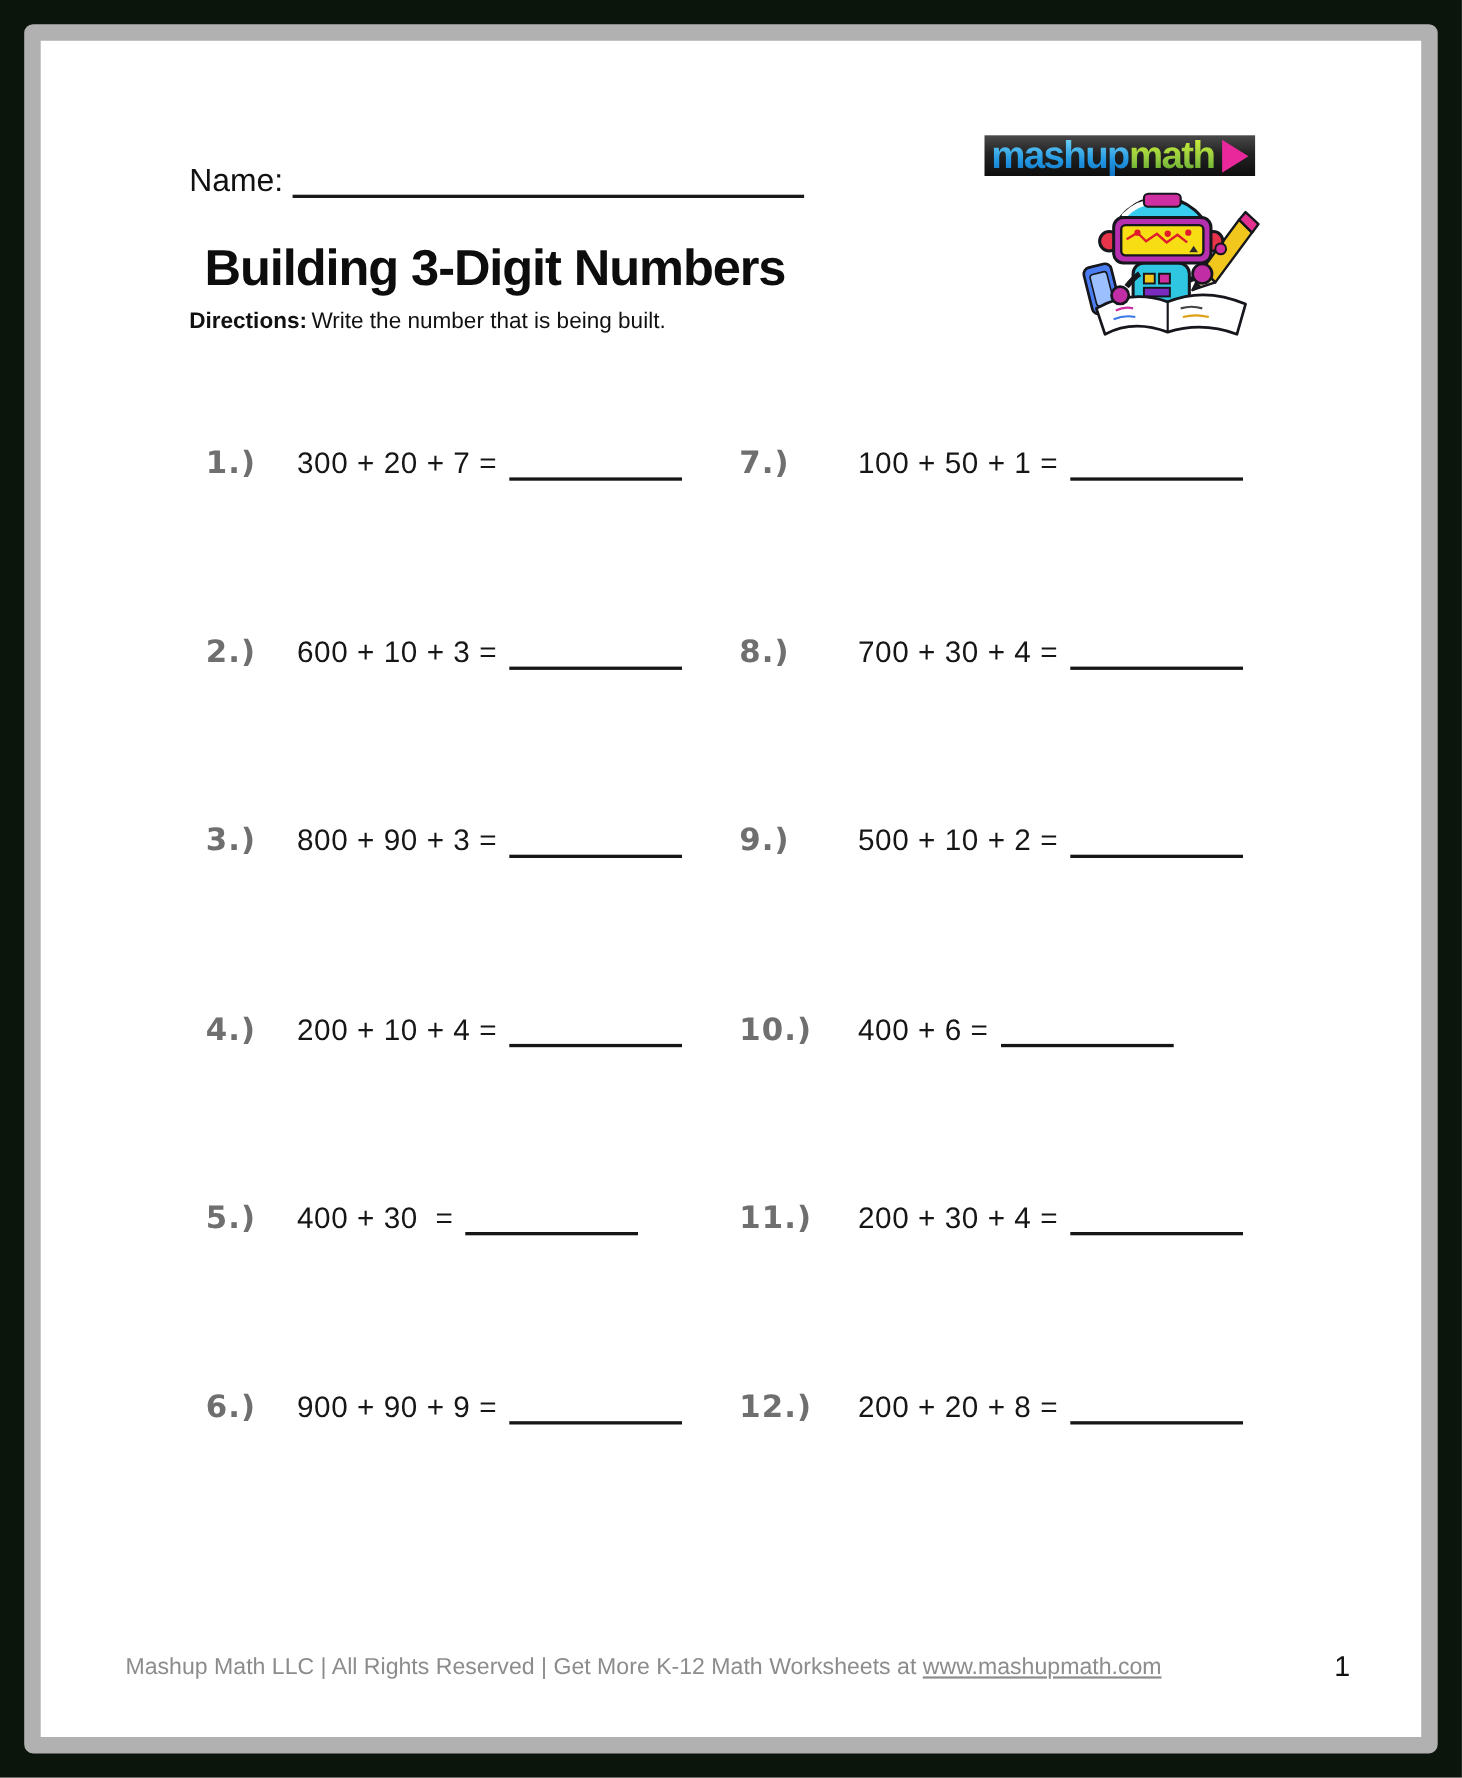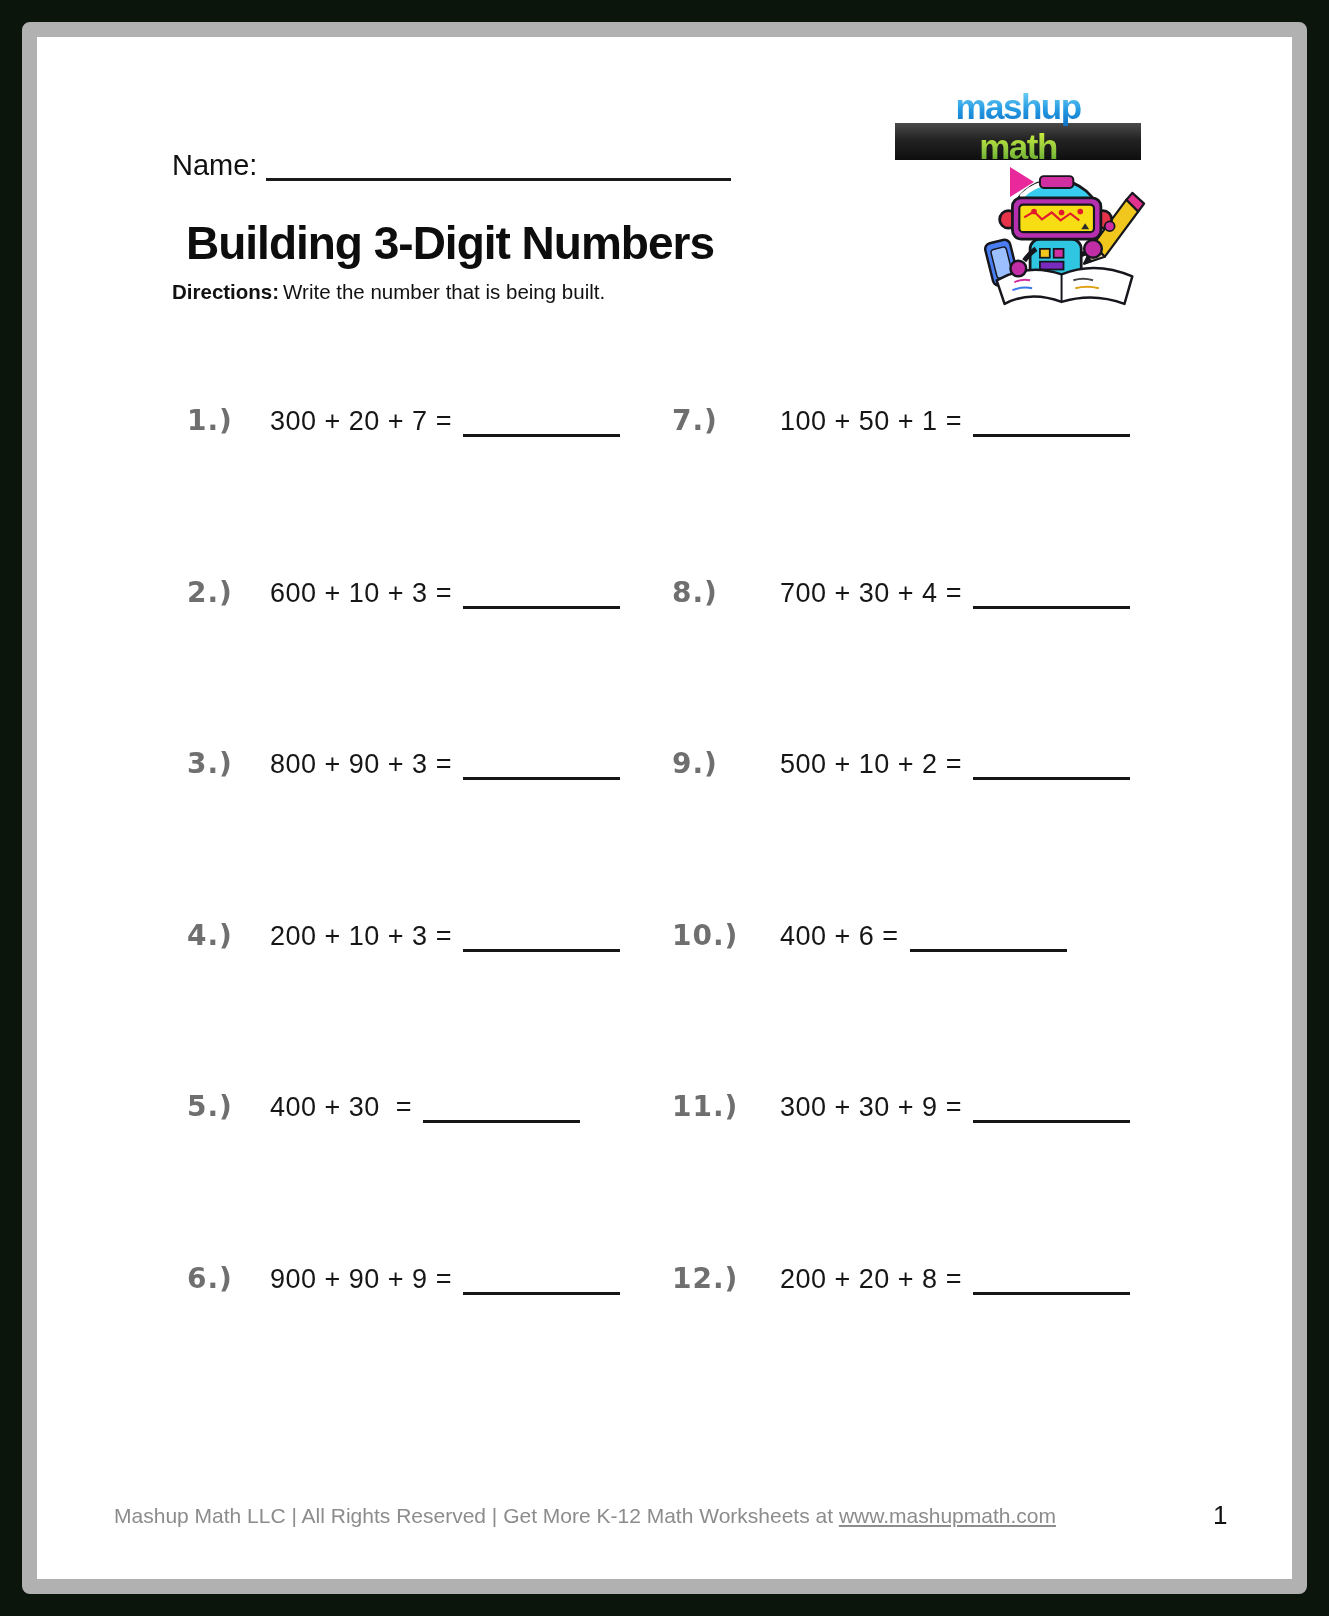--- a/index.html
+++ b/index.html
@@ -29,21 +29,21 @@
   .directions{
     position:absolute;left:135px;top:243px;margin:0;
     font-size:20.5px;color:#111;
   }
   .directions b{margin-right:4px;margin-top:16px;}
   
   .logo-box{
     position:absolute;left:858px;top:86px;width:246px;height:37px;
     background:linear-gradient(180deg,#4a4a4a 0%,#232323 45%,#0e0e0e 100%);
     display:flex;align-items:center;justify-content:center;
-    font-weight:bold;font-size:35px;letter-spacing:-1.5px;flex-direction:column;
+    font-weight:bold;font-size:35px;letter-spacing:-1.5px;
   }
   .logo-word1{
     background:linear-gradient(180deg,#6fd2f7 10%,#2196e0 60%,#0f6fc4 100%);
     -webkit-background-clip:text;background-clip:text;color:transparent;
   }
   .logo-word2{
     background:linear-gradient(180deg,#cdef3a 10%,#8dc63f 60%,#4f9a22 100%);
     -webkit-background-clip:text;background-clip:text;color:transparent;
   }
   .logo-triangle{
@@ -178,21 +178,21 @@
     </div>
 
     <div class="problem">
       <span class="problem-number">3.)</span>
       <span class="problem-expression">800 + 90 + 3 =</span>
       <span class="answer-line"></span>
     </div>
 
     <div class="problem">
       <span class="problem-number">4.)</span>
-      <span class="problem-expression">200 + 10 + 3 =</span>
+      <span class="problem-expression">200 + 10 + 4 =</span>
       <span class="answer-line"></span>
     </div>
 
     <div class="problem">
       <span class="problem-number">5.)</span>
       <span class="problem-expression">400 + 30  =</span>
       <span class="answer-line"></span>
     </div>
 
     <div class="problem">
@@ -220,21 +220,21 @@
     </div>
 
     <div class="problem">
       <span class="problem-number">10.)</span>
       <span class="problem-expression">400 + 6 =</span>
       <span class="answer-line"></span>
     </div>
 
     <div class="problem">
       <span class="problem-number">11.)</span>
-      <span class="problem-expression">300 + 30 + 9 =</span>
+      <span class="problem-expression">200 + 30 + 4 =</span>
       <span class="answer-line"></span>
     </div>
 
     <div class="problem">
       <span class="problem-number">12.)</span>
       <span class="problem-expression">200 + 20 + 8 =</span>
       <span class="answer-line"></span>
     </div>
   </div>
 

